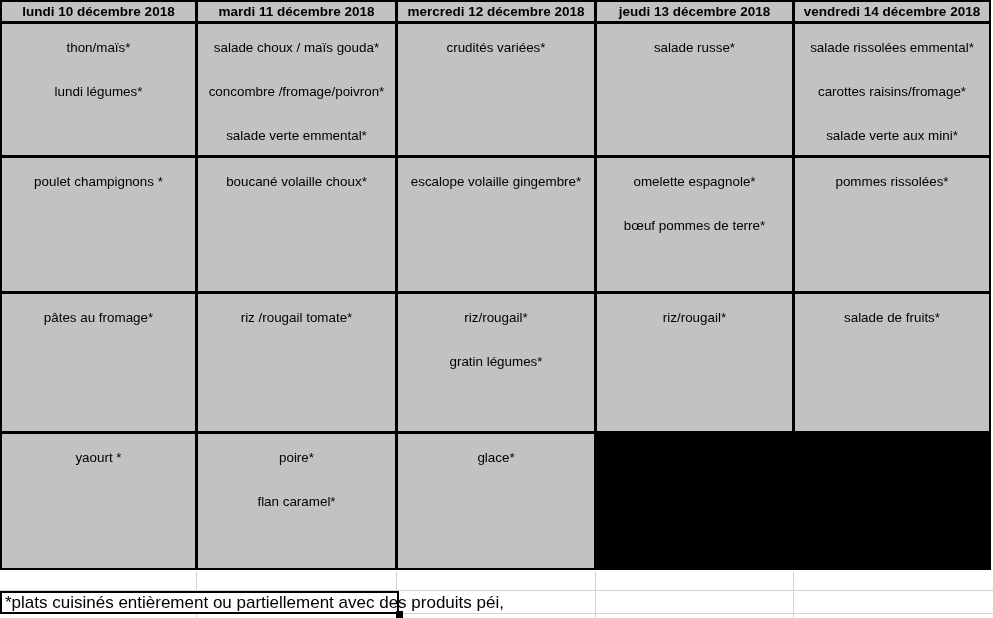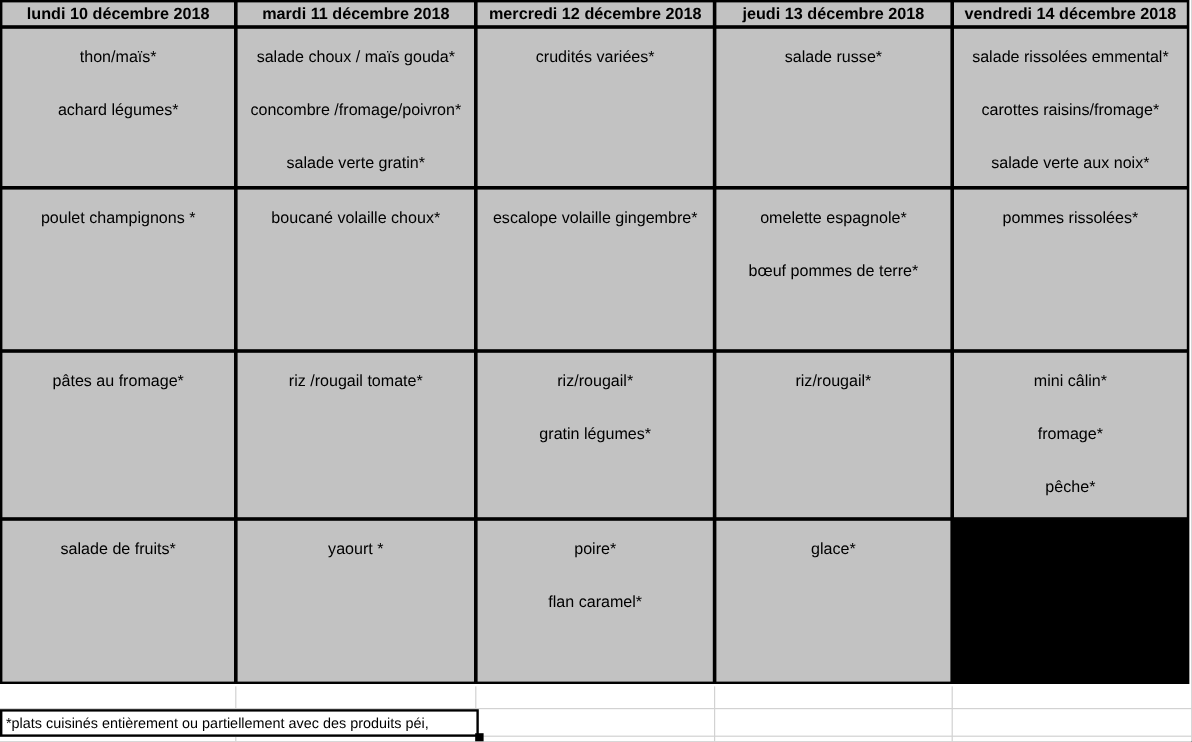--- a/index.html
+++ b/index.html
@@ -71,21 +71,21 @@
   .footnote-cell {
     position: absolute;
     left: 0; top: 591px;
     width: 399px; height: 23px;
     box-sizing: border-box;
     background: #ffffff;
     border: 2px solid var(--border, #000000);
     display: flex;
     align-items: center;
     padding-left: 3px;
-    font-size: 12px;
+    font-size: 17px;
     white-space: nowrap;
     z-index: 2;
   }
   .fill-handle {
     position: absolute;
     left: 396px; top: 611px;
     width: 7px; height: 7px;
     background: var(--border, #000000);
     z-index: 3;
   }
@@ -98,37 +98,37 @@
   <div class="menu-table">
 
     <div class="hcell">lundi 10 décembre 2018</div>
     <div class="hcell">mardi 11 décembre 2018</div>
     <div class="hcell">mercredi 12 décembre 2018</div>
     <div class="hcell">jeudi 13 décembre 2018</div>
     <div class="hcell">vendredi 14 décembre 2018</div>
 
     <div class="cell">
       <div class="item">thon/maïs*</div>
-      <div class="item">achard légumes*</div>
+      <div class="item">lundi légumes*</div>
     </div>
     <div class="cell">
       <div class="item">salade choux / maïs gouda*</div>
       <div class="item">concombre /fromage/poivron*</div>
-      <div class="item">salade verte gratin*</div>
+      <div class="item">salade verte emmental*</div>
     </div>
     <div class="cell">
       <div class="item">crudités variées*</div>
     </div>
     <div class="cell">
       <div class="item">salade russe*</div>
     </div>
     <div class="cell">
       <div class="item">salade rissolées emmental*</div>
       <div class="item">carottes raisins/fromage*</div>
-      <div class="item">salade verte aux noix*</div>
+      <div class="item">salade verte aux mini*</div>
     </div>
 
     <div class="cell">
       <div class="item">poulet champignons *</div>
     </div>
     <div class="cell">
       <div class="item">boucané volaille choux*</div>
     </div>
     <div class="cell">
       <div class="item">escalope volaille gingembre*</div>
@@ -149,25 +149,20 @@
     </div>
     <div class="cell">
       <div class="item">riz/rougail*</div>
       <div class="item">gratin légumes*</div>
     </div>
     <div class="cell">
       <div class="item">riz/rougail*</div>
     </div>
 
     <div class="cell">
-      <div class="item">mini câlin*</div>
-      <div class="item">fromage*</div>
-      <div class="item">pêche*</div>
-    </div>
-    <div class="cell">
       <div class="item">salade de fruits*</div>
     </div>
     <div class="cell">
       <div class="item">yaourt *</div>
     </div>
     <div class="cell">
       <div class="item">poire*</div>
       <div class="item">flan caramel*</div>
     </div>
     <div class="cell">

